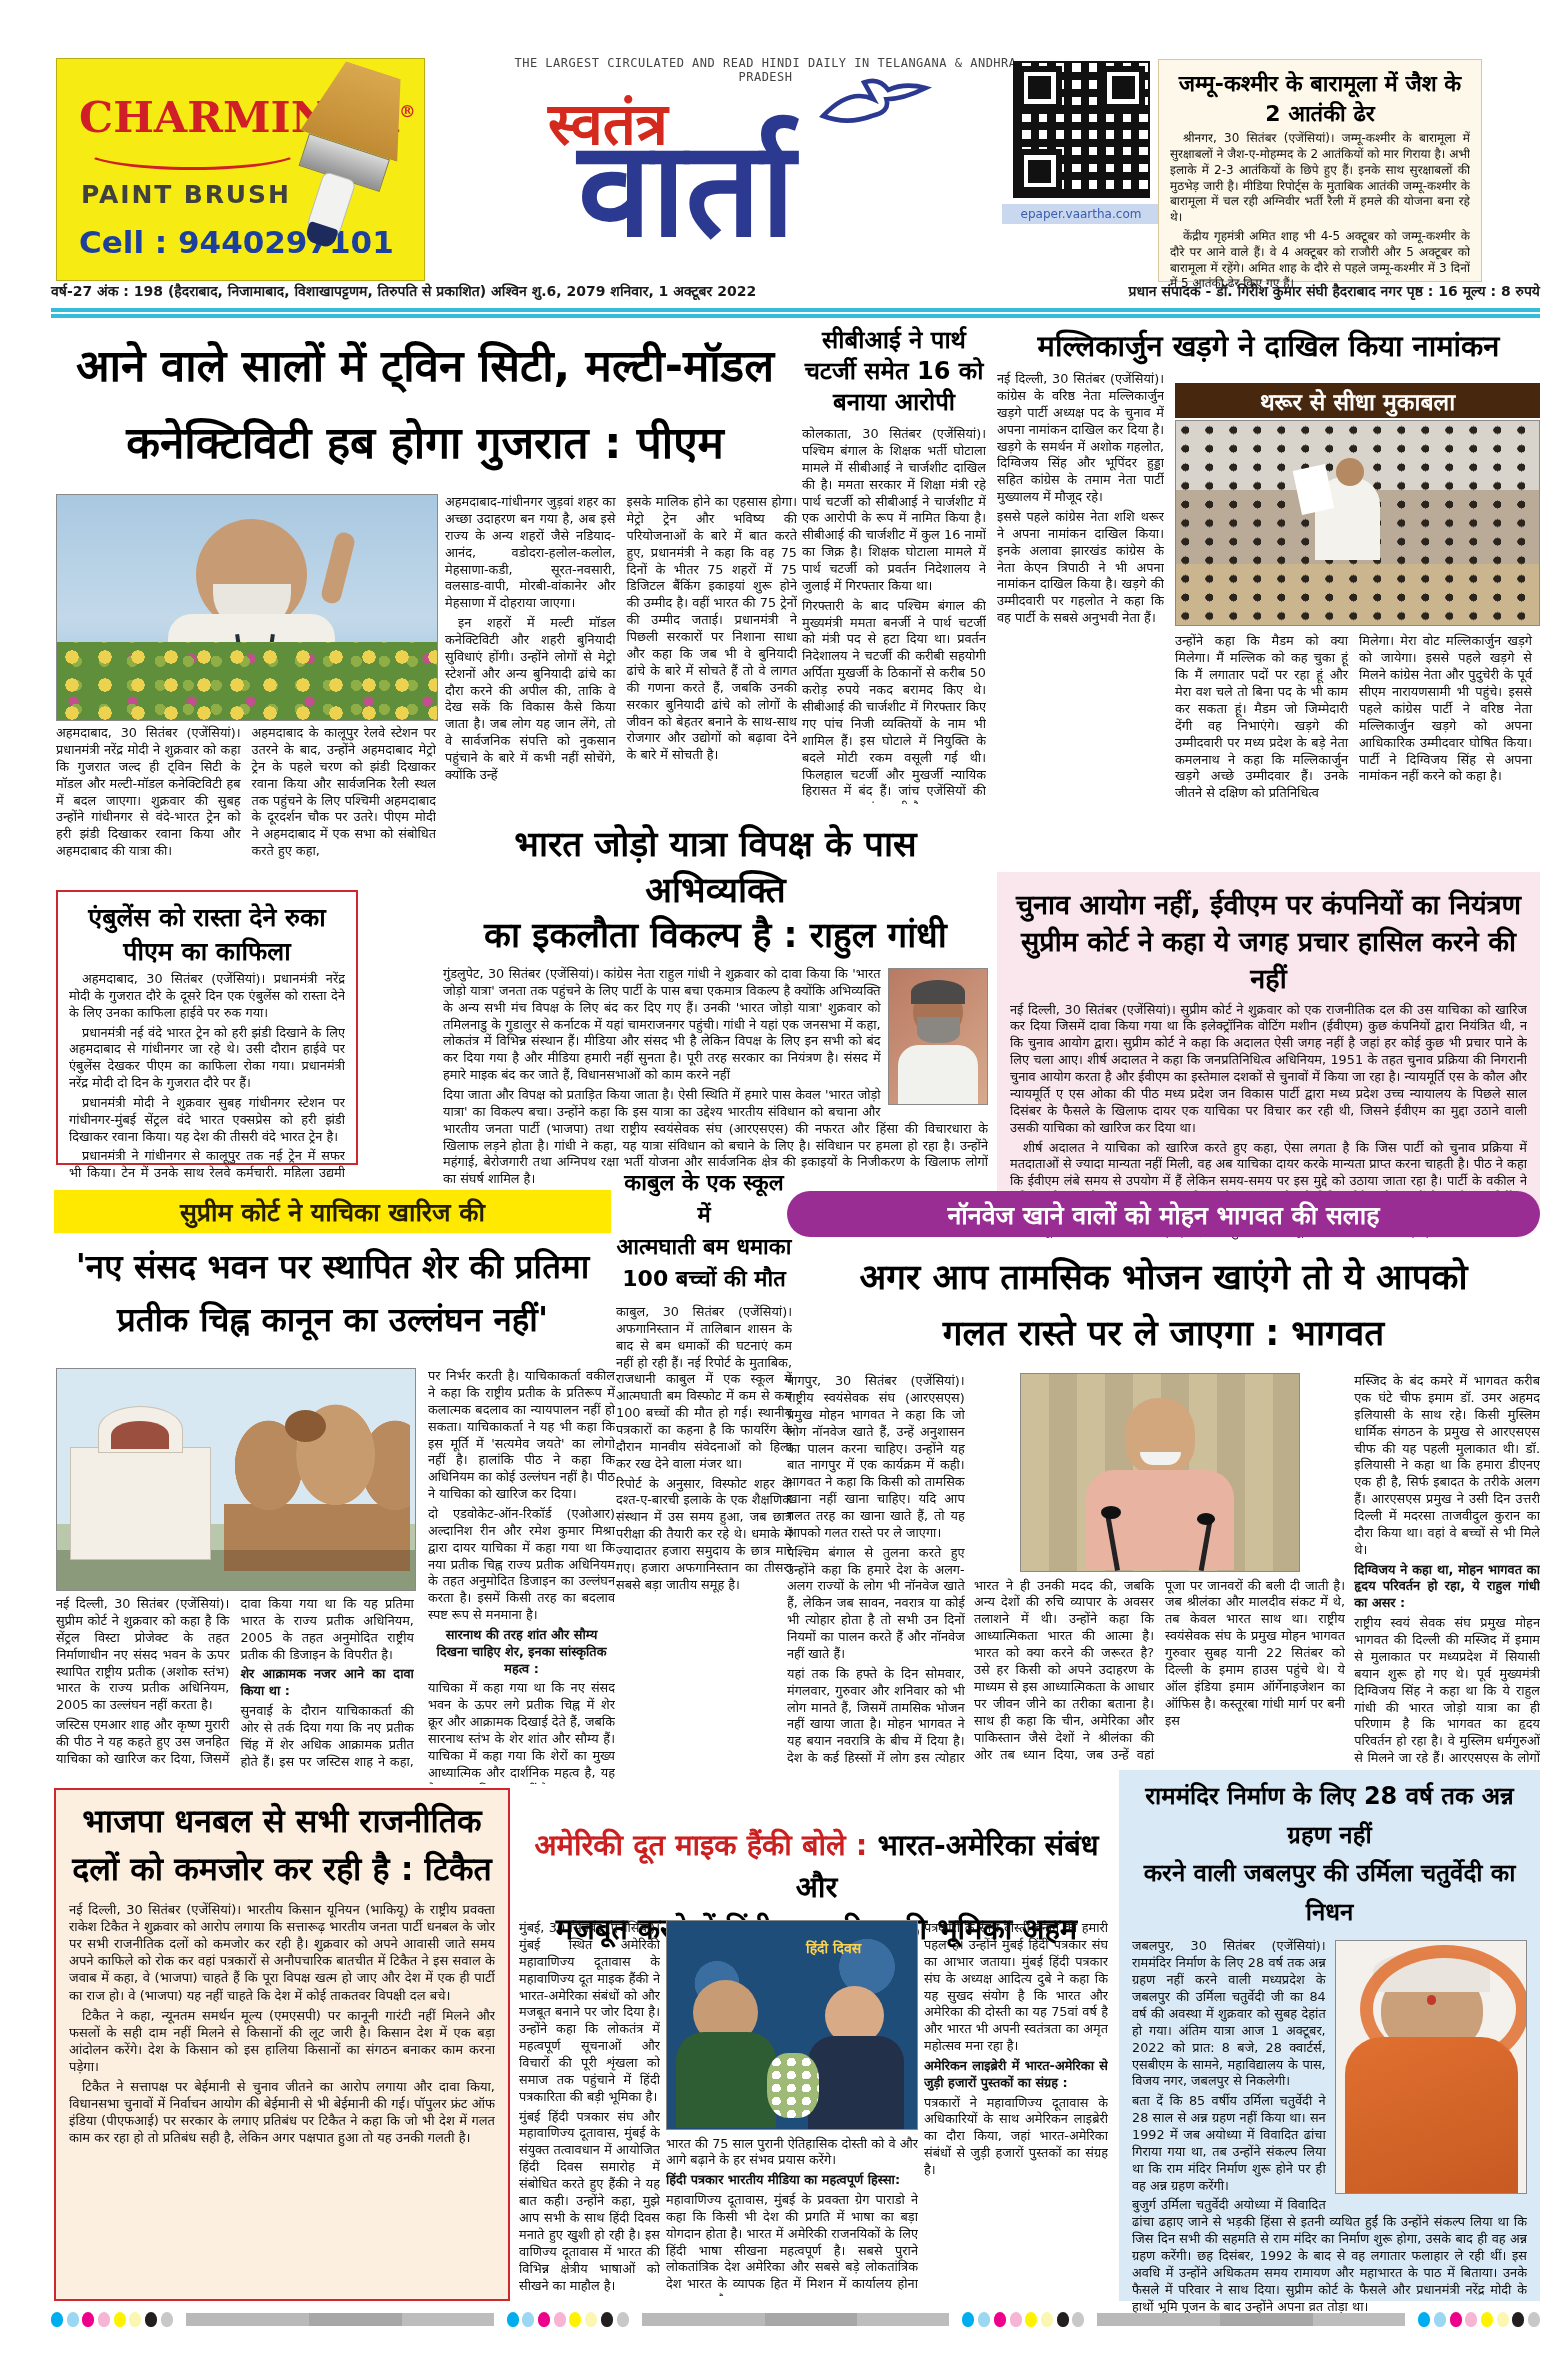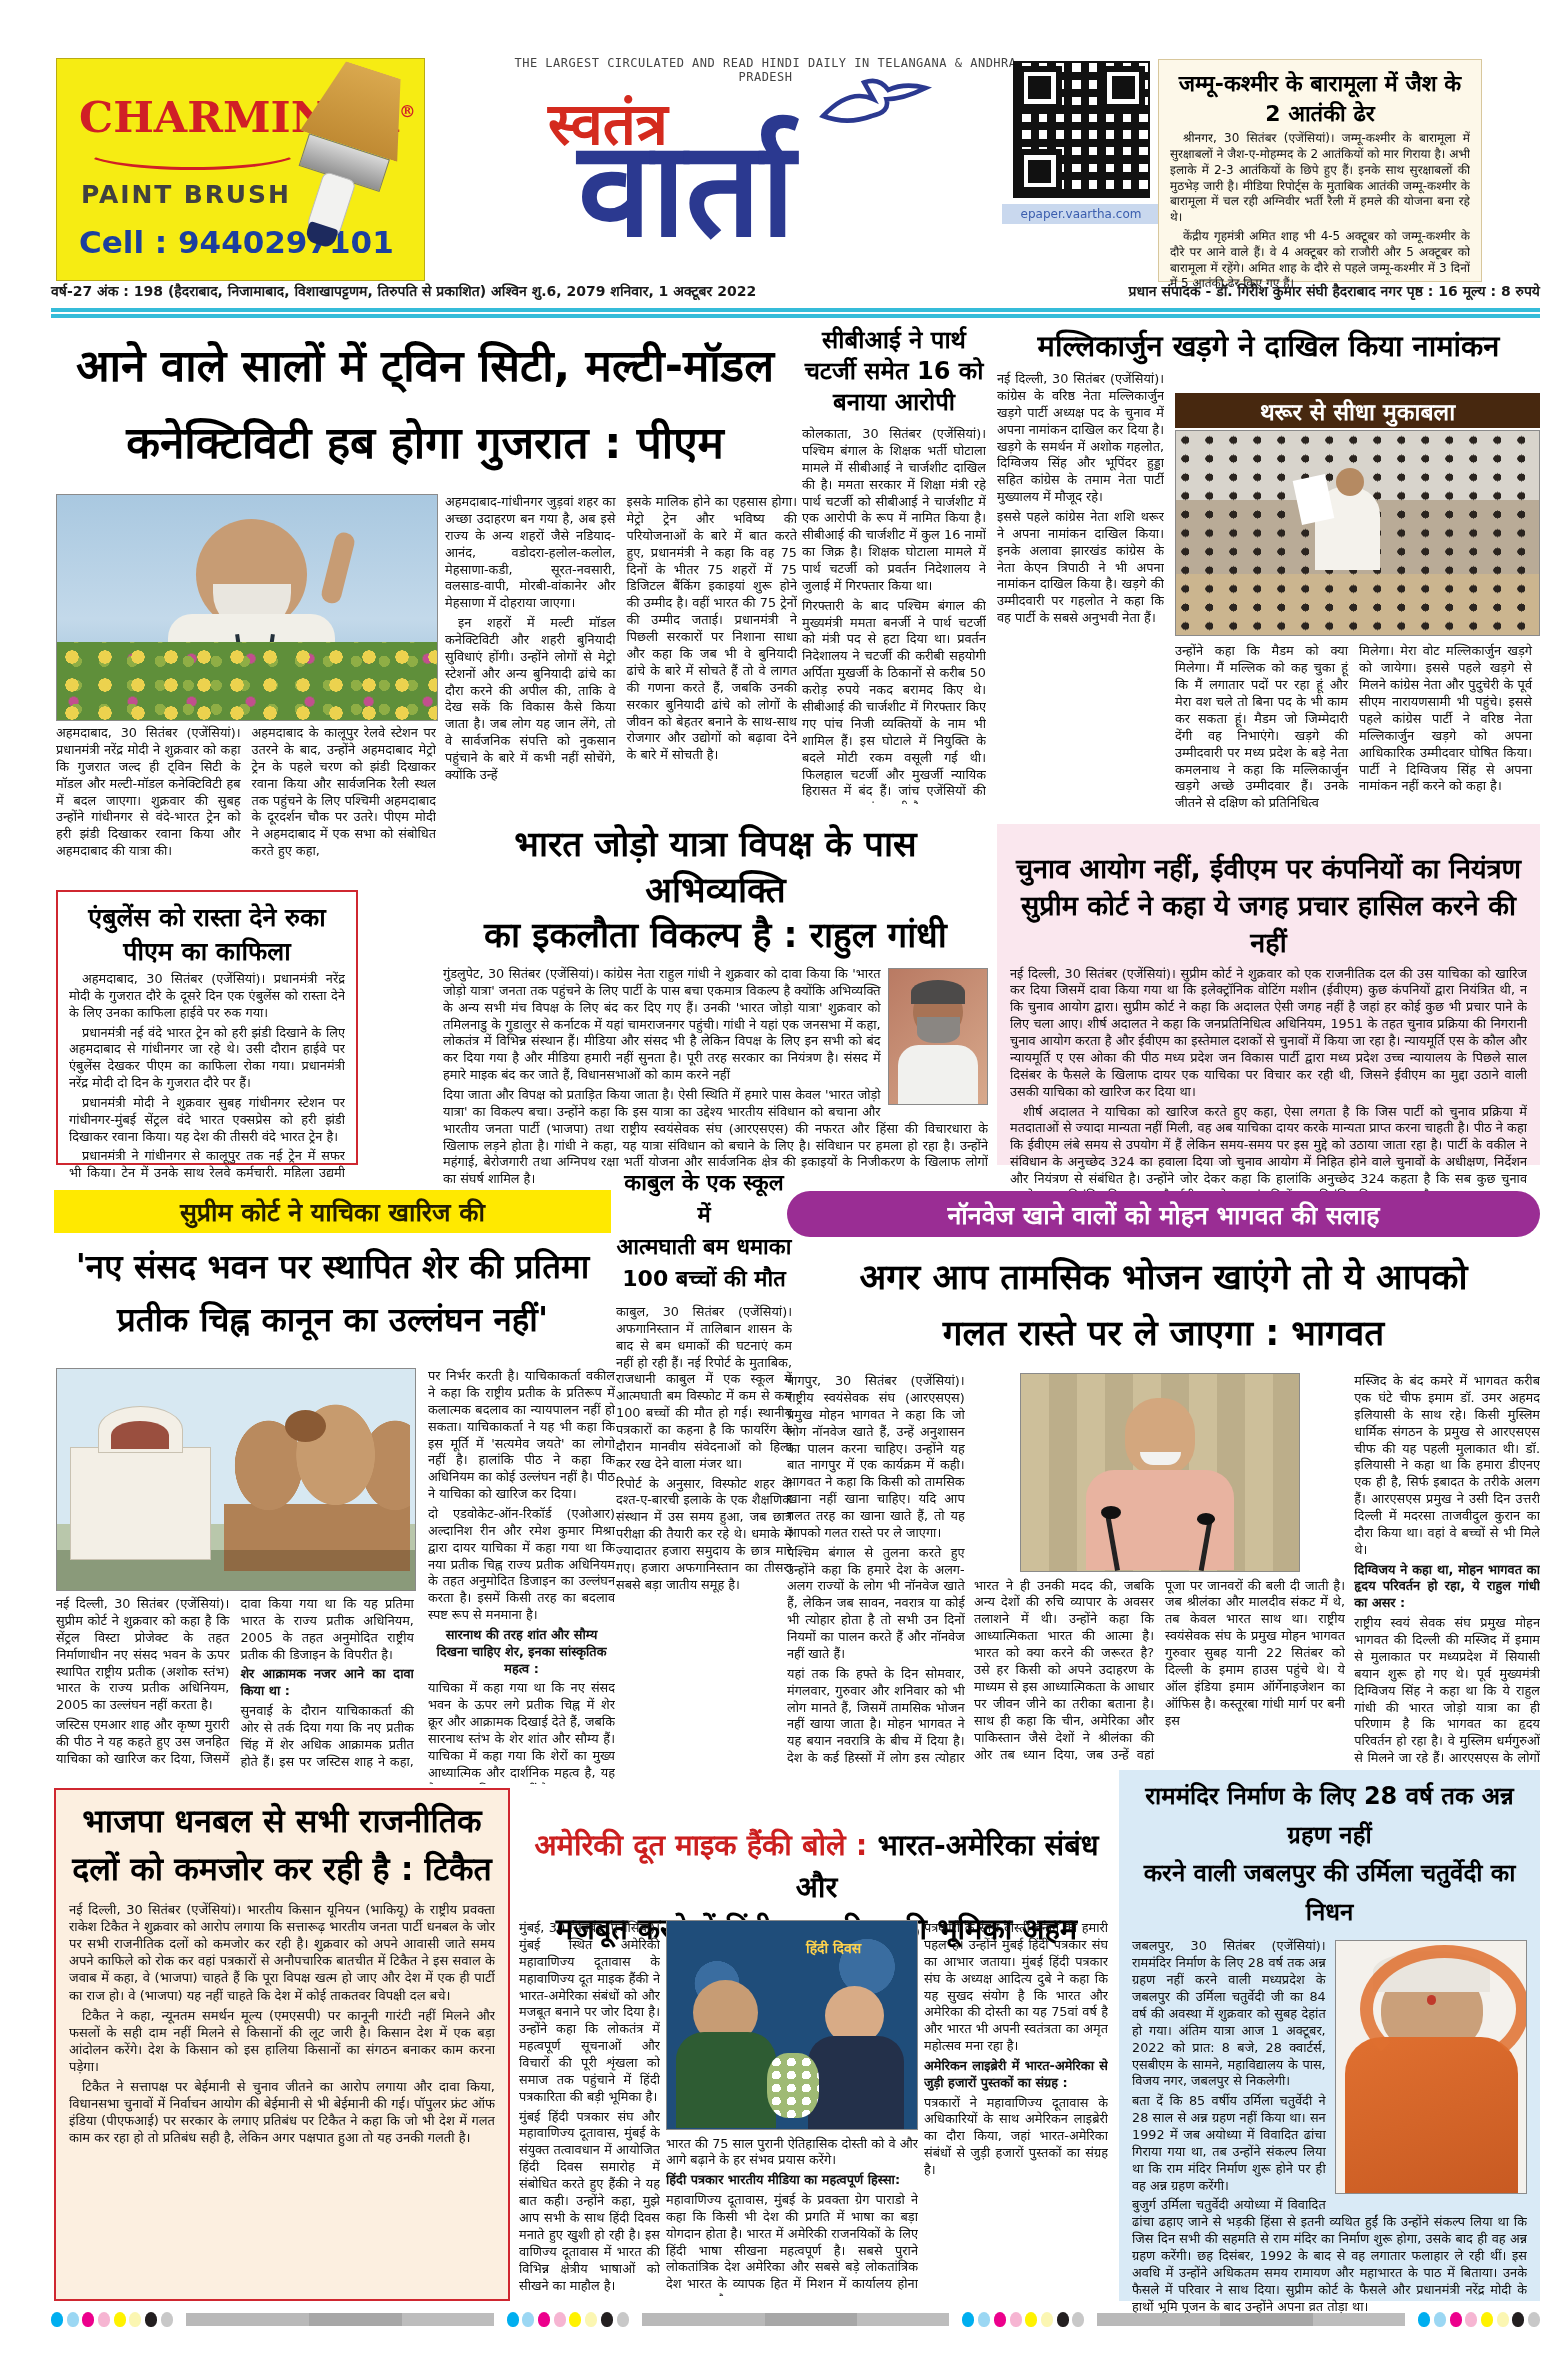--- a/index.html
+++ b/index.html
@@ -13,21 +13,21 @@
   .two-col{column-count:2;column-gap:11px;}
   .photo{position:relative;overflow:hidden;border:0.9px solid #8a8a8a;}
   .caption-bar{background:#47280f;color:#fff;text-align:center;font-weight:bold;
                font-size:23px;display:flex;align-items:center;justify-content:center;}
   .kicker-yellow{background:#ffe900;color:#241d00;font-size:25px;font-weight:bold;
                  display:flex;align-items:center;justify-content:center;}
   .kicker-purple{background:#9a2d94;border-radius:25px;color:#fff;font-size:25px;font-weight:bold;
                  display:flex;align-items:center;justify-content:center;}
   .headline{font-weight:bold;text-align:center;color:#000;}
   .box-jk{background:#fdf8e9;border:0.9px solid #d8c79c;padding:7.4px 11px;box-sizing:border-box;}
-  .box-evm{background:#fae7ee;padding:25px 13px;box-sizing:border-box;}
+  .box-evm{background:#fae7ee;padding:13px 13px;box-sizing:border-box;margin-top:48px;}
   .box-tikait{background:#fcefe0;border:2.8px solid #cf2730;padding:7.4px 13px;box-sizing:border-box;}
   .box-urmila{background:#d9eaf6;padding:7.4px 13px;box-sizing:border-box;}
   .rule-cyan{background:#35bcd9;height:3.7px;}
   .qr{background:
       repeating-linear-gradient(90deg,#111 0 8.3px,rgba(255,255,255,0) 8.3px 16.7px),
       repeating-linear-gradient(0deg,#111 0 8.3px,#fff 8.3px 16.7px);
       border:1.9px solid #111;}
   .qr-finder{position:absolute;width:32px;height:32px;border:6.5px solid #111;background:#fff;}
   .qr-finder::after{content:'';position:absolute;inset:4.6px;background:#111;}
   .reg-strip{display:flex;align-items:center;gap:13px;}
@@ -149,21 +149,21 @@
       <p class="noind">गिरफ्तारी के बाद पश्चिम बंगाल की मुख्यमंत्री ममता बनर्जी ने पार्थ चटर्जी को मंत्री पद से हटा दिया था। प्रवर्तन निदेशालय ने चटर्जी की करीबी सहयोगी अर्पिता मुखर्जी के ठिकानों से करीब 50 करोड़ रुपये नकद बरामद किए थे। सीबीआई की चार्जशीट में गिरफ्तार किए गए पांच निजी व्यक्तियों के नाम भी शामिल हैं। इस घोटाले में नियुक्ति के बदले मोटी रकम वसूली गई थी। फिलहाल चटर्जी और मुखर्जी न्यायिक हिरासत में बंद हैं। जांच एजेंसियों की अलग-अलग जांच जारी है।</p>
     </div>
   </div>
 
   <div class="abs" style="left:997px;top:325px;width:543px;height:493px;">
     <div class="headline" style="font-size:29px;">मल्लिकार्जुन खड़गे ने दाखिल किया नामांकन</div>
     <div class="abs body-txt" style="left:0;top:46px;width:167px;height:447px;">
       <p class="noind">नई दिल्ली, 30 सितंबर (एजेंसियां)। कांग्रेस के वरिष्ठ नेता मल्लिकार्जुन खड़गे पार्टी अध्यक्ष पद के चुनाव में अपना नामांकन दाखिल कर दिया है। खड़गे के समर्थन में अशोक गहलोत, दिग्विजय सिंह और भूपिंदर हुड्डा सहित कांग्रेस के तमाम नेता पार्टी मुख्यालय में मौजूद रहे।</p>
       <p class="noind">इससे पहले कांग्रेस नेता शशि थरूर ने अपना नामांकन दाखिल किया। इनके अलावा झारखंड कांग्रेस के नेता केएन त्रिपाठी ने भी अपना नामांकन दाखिल किया है। खड़गे की उम्मीदवारी पर गहलोत ने कहा कि वह पार्टी के सबसे अनुभवी नेता हैं।</p>
     </div>
-    <div class="abs" style="left:178px;top:68px;width:365px;">
+    <div class="abs" style="left:178px;top:58px;width:365px;">
       <div class="caption-bar" style="height:35px;">थरूर से सीधा मुकाबला</div>
       <div class="photo" style="width:363px;height:204px;margin-top:1.9px;">
         <div class="photo-ph" style="background:
           radial-gradient(6.5px 6.5px at 9.3px 9.3px,#2a241f 60%,rgba(0,0,0,0) 61%) 0 37px/24px 18.6px,
           linear-gradient(180deg,#d8d4cc 0 34%,#b9ab97 34% 70%,#cbb58f 70%);"></div>
         <div class="abs" style="left:139px;top:56px;width:65px;height:83px;background:#f4f2ec;border-radius:28px 28px 0 0;"></div>
         <div class="abs" style="left:160px;top:37px;width:28px;height:28px;border-radius:50%;background:#b58a62;"></div>
         <div class="abs" style="left:121px;top:46px;width:33px;height:45px;background:#fff;transform:rotate(-12deg);"></div>
       </div>
       <div class="body-txt" style="margin-top:7.4px;height:182px;display:flex;gap:11px;">

